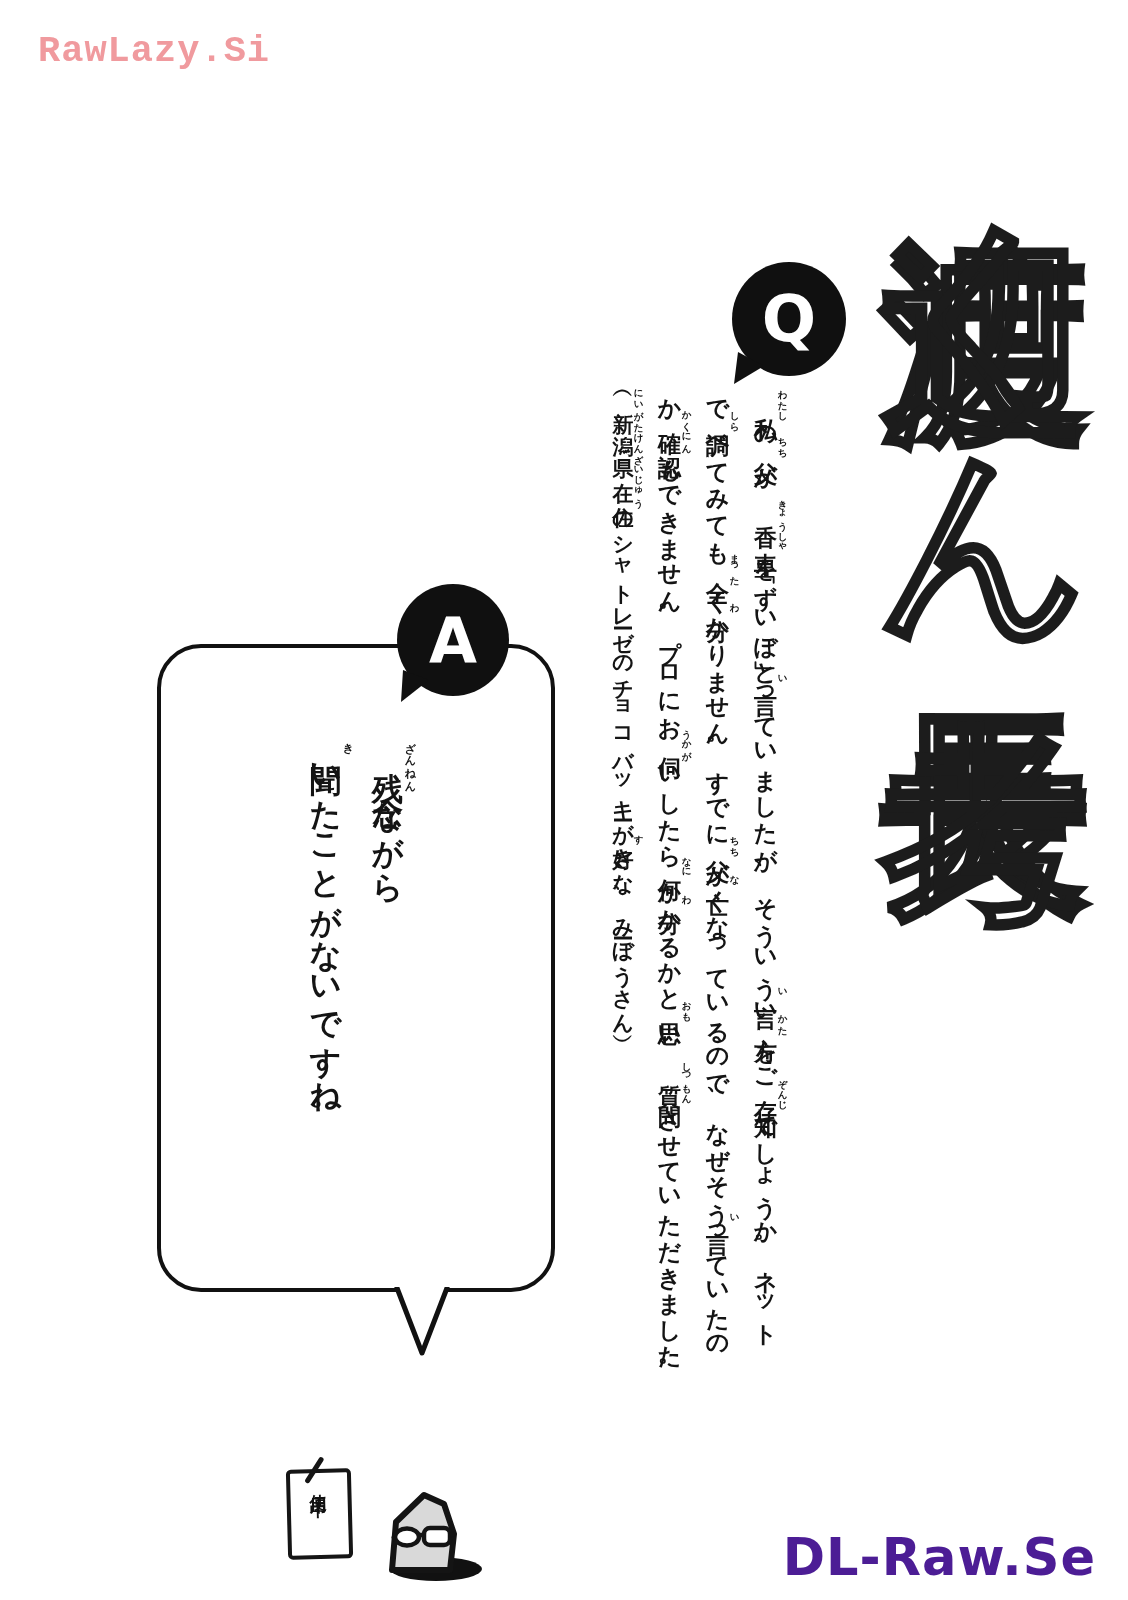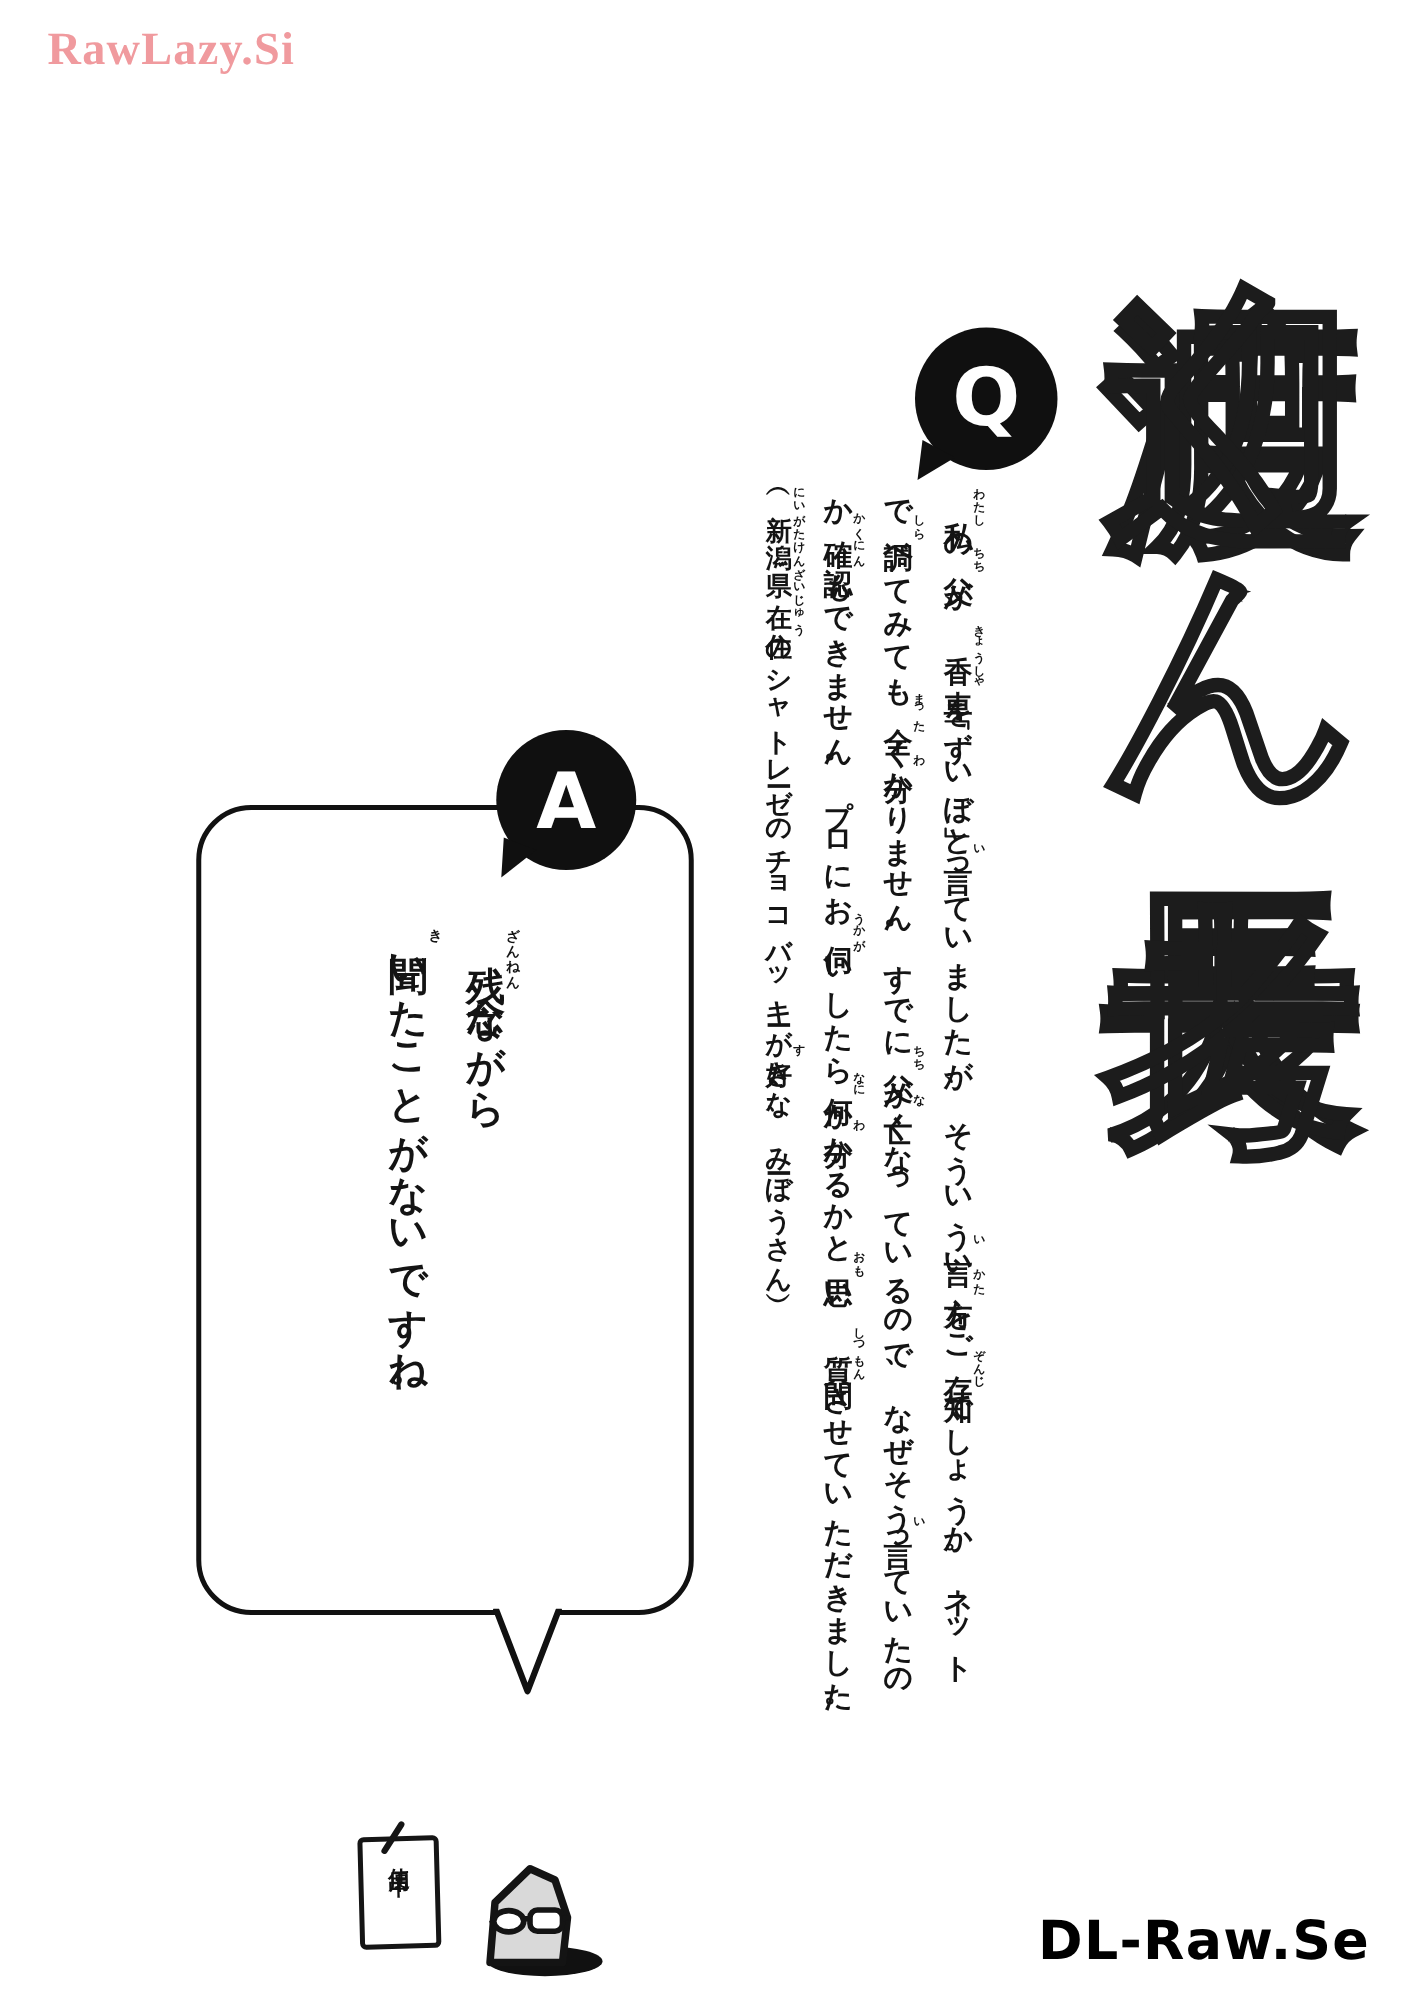--- a/index.html
+++ b/index.html
@@ -2,28 +2,28 @@
 <html><head>
 <meta charset="utf-8">
 <style>
   html,body{margin:0;padding:0;}
   body{
     width:1128px;height:1600px;position:relative;background:#ffffff;
     overflow:hidden;font-family:"DejaVu Sans",sans-serif;color:#141414;
   }
   
   .wm-top{
-    position:absolute;left:38px;top:18px;
-    font-family:Liberation Serif, serif;font-weight:700;
+    position:absolute;left:38px;top:30px;
+    font-family:Liberation Mono, monospace;font-weight:700;
     font-size:37px;letter-spacing:1px;color:#f09a9e;
   }
   .wm-bottom{
     position:absolute;right:32px;top:1528px;
     font-family:"DejaVu Sans",sans-serif;font-weight:800;
-    font-size:43px;letter-spacing:1px;color:#000000;
+    font-size:51px;letter-spacing:1px;color:#4c1d95;
   }
   
   .page-title{
     position:absolute;top:66px;right:36px;
     writing-mode:vertical-rl;text-orientation:upright;
     font-size:208px;line-height:1.0;letter-spacing:2px;font-weight:700;
     color:#ffffff;
     -webkit-text-stroke:5px #1c1c1c;
     white-space:nowrap;
   }

